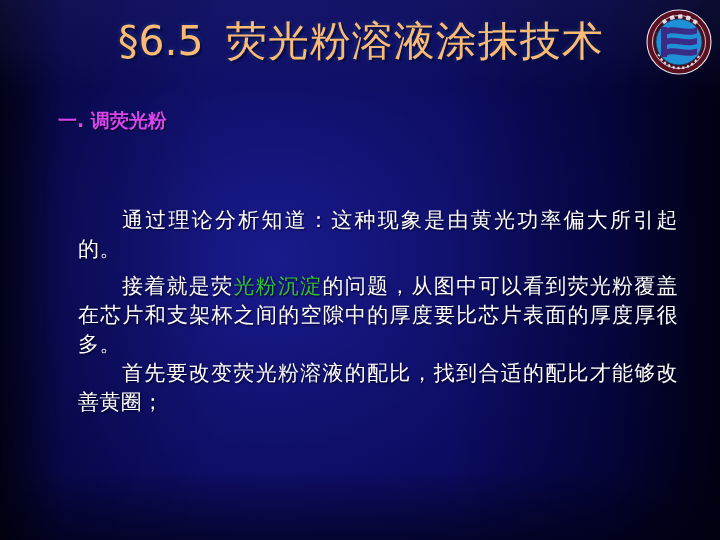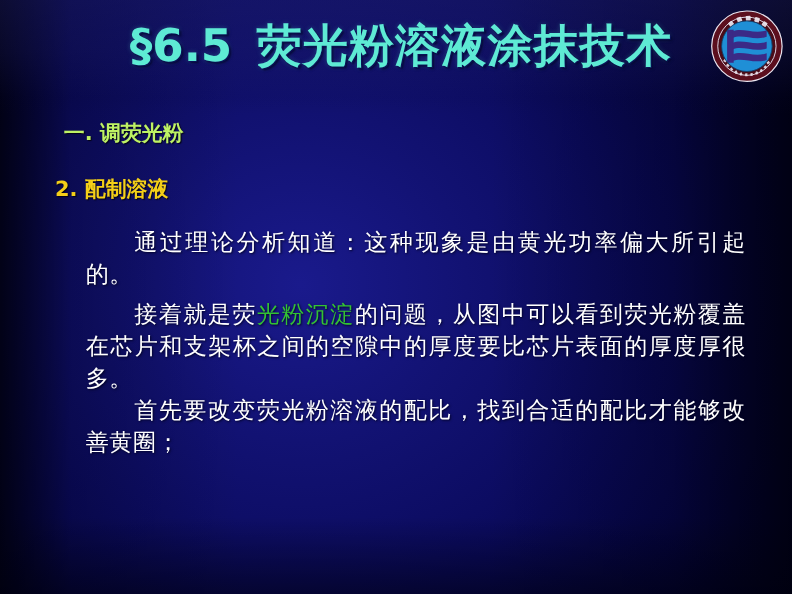--- a/index.html
+++ b/index.html
@@ -61,23 +61,23 @@
     position: absolute;
     left: 0; right: 0; top: 12px;
     height: 66px;
   }
   .title {
     position: absolute;
     left: 118px;
     top: 4px;
     font-family: "DejaVu Sans", sans-serif;
     font-size: 41px;
-    font-weight: 700;
+    font-weight: 400;
     letter-spacing: 1px;
-    color: #5eead4;
+    color: #fdba74;
     text-shadow:
       1px 1px 0 rgba(10,20,90,0.9),
       2px 2px 2px rgba(0,0,40,0.8),
       0 0 5px rgba(90,230,220,0.25);
     white-space: nowrap;
     line-height: 1.25;
   }
   .title .sec { letter-spacing: 0px; }
   .title .gap { display: inline-block; width: 22px; }
 
@@ -91,21 +91,21 @@
   }
   .logo svg { display:block; width: 68px; height: 68px; }
 
   
   .h-level1 {
     position: absolute;
     left: 58px;
     top: 108px;
     font-size: 19px;
     font-weight: 700;
-    color: #bef264;
+    color: #d946ef;
     text-shadow: 1px 1px 1px rgba(0,0,0,0.75);
     white-space: nowrap;
   }
   .h-level2 {
     position: absolute;
     left: 50px;
     top: 159px;
     font-size: 19px;
     font-weight: 700;
     color: #f4cf18;
@@ -191,21 +191,20 @@
         <path d="M16 19 h6 v30 h-6 z"></path>
         <path d="M21 20.5 C30 16.5, 40 23.5, 52 19.5 L52 25.5 C40 29.5, 30 22.5, 21 26.5 Z"></path>
         <path d="M21 31.0 C30 27.0, 40 34.0, 52 30.0 L52 36.0 C40 40.0, 30 33.0, 21 37.0 Z"></path>
         <path d="M21 41.5 C30 37.5, 40 44.5, 52 40.5 L52 46.5 C40 50.5, 30 43.5, 21 47.5 Z"></path>
       </g>
       <circle cx="34" cy="34" r="23" fill="none" stroke="#12406b" stroke-width="0.8"></circle>
     </svg>
   </div>
 
   <div class="h-level1">一. 调荧光粉</div>
-  <div class="h-level2">2. 配制溶液</div>
 
   <div class="body-block">
     <p class="para p1">通过理论分析知道：这种现象是由黄光功率偏大所引起的。</p>
     <p class="para p3"><span>接着就是荧</span><span class="hl-green">光粉沉淀</span><span>的问题，从图中可以看到荧光粉覆盖在芯片和支架杯之间的空隙中的厚度要比芯片表面的厚度厚很多。</span></p>
     <p class="para p2">首先要改变荧光粉溶液的配比，找到合适的配比才能够改善黄圈；</p>
   </div>
 
 </div>
 
 </body></html>

